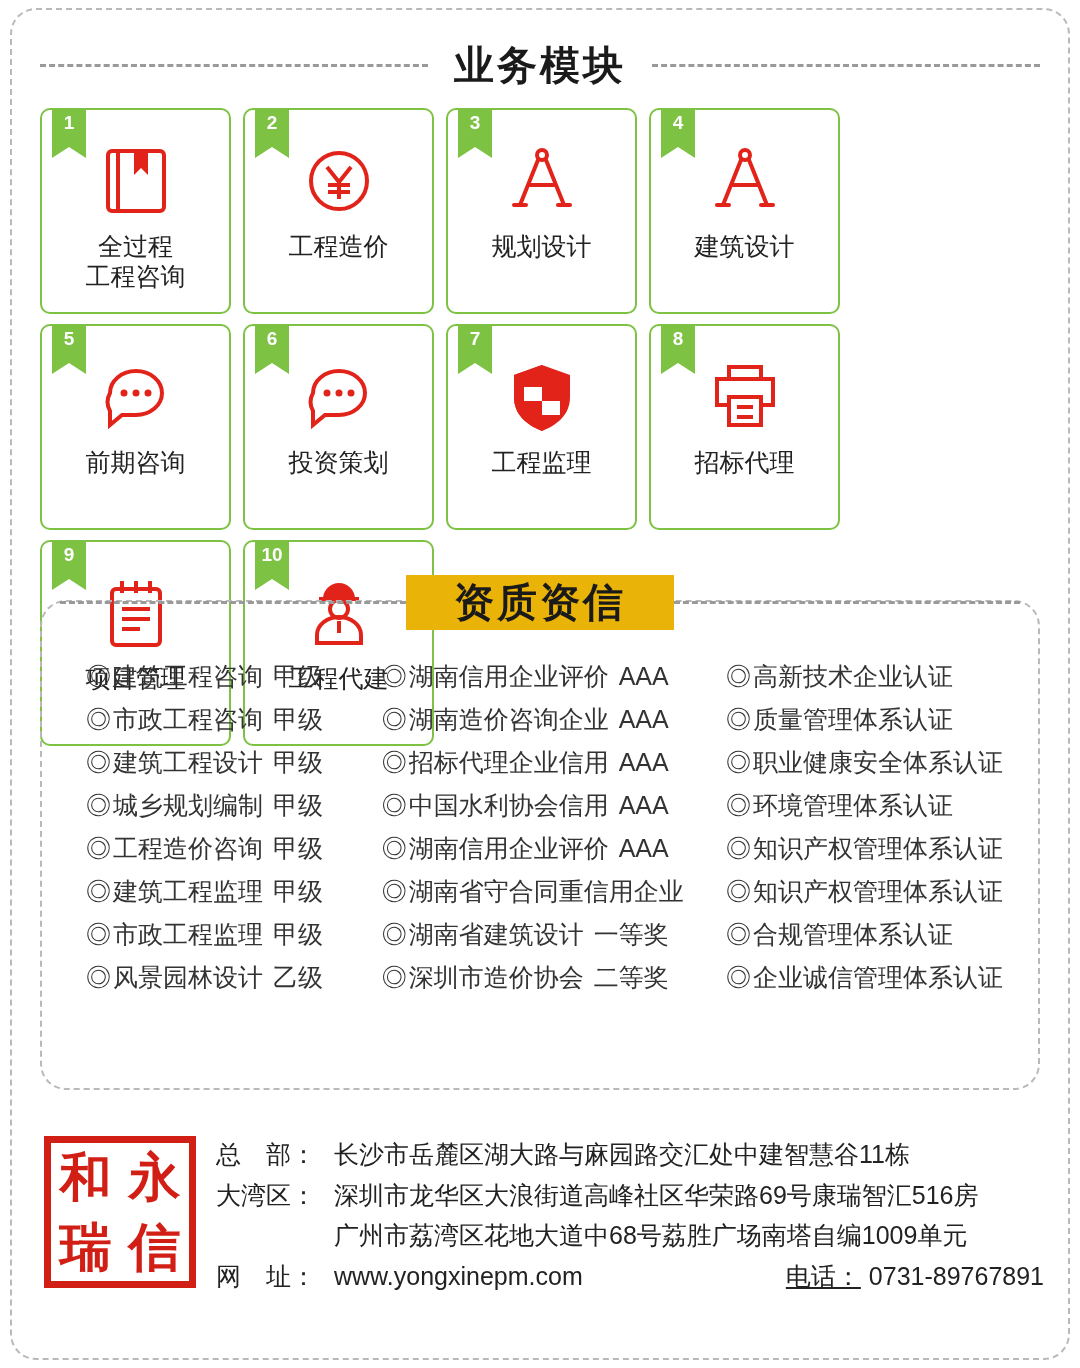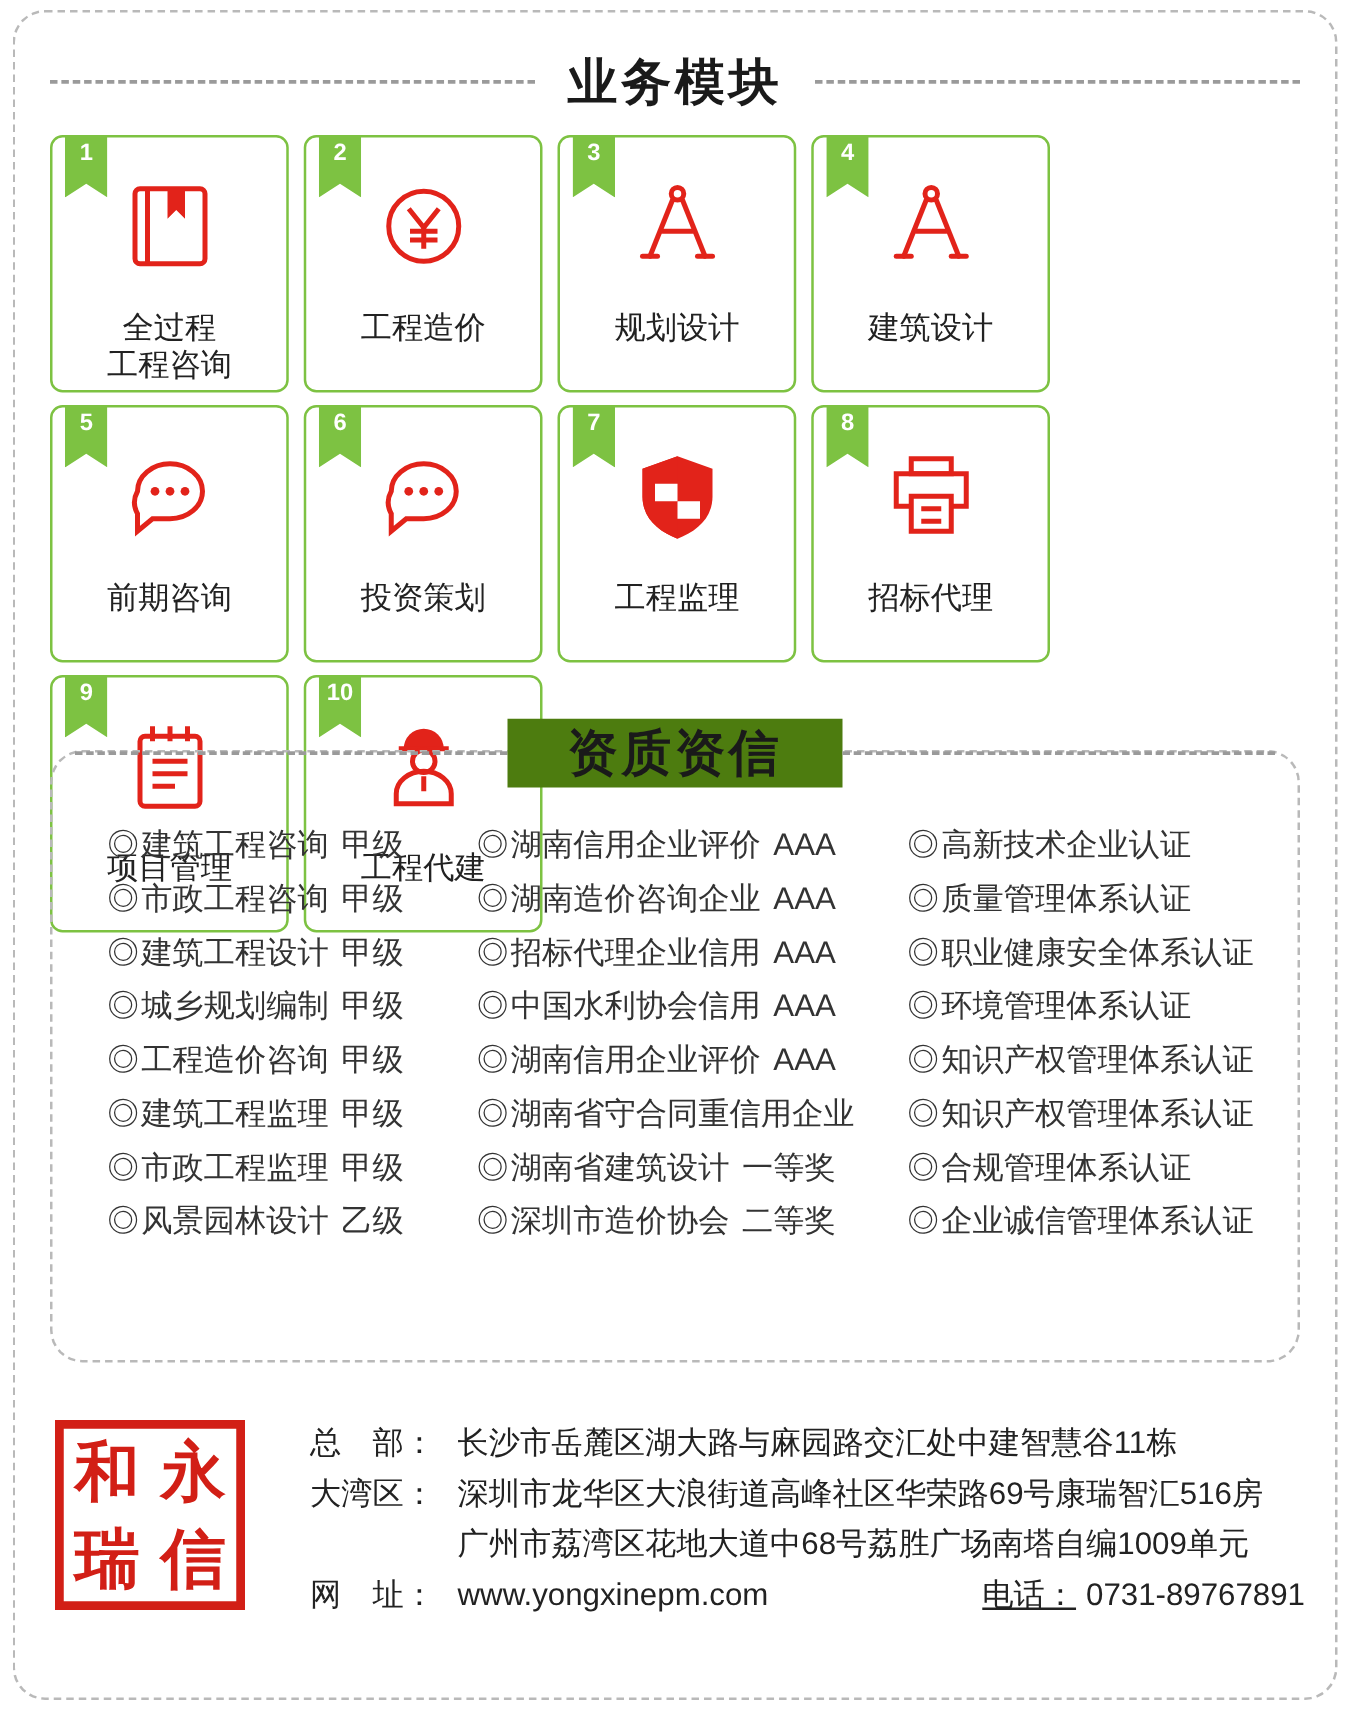--- a/index.html
+++ b/index.html
@@ -102,21 +102,21 @@
   .module-icon {
     margin-top: 28px;
     width: 86px;
     height: 86px;
     display: flex;
     align-items: center;
     justify-content: center;
   }
   .module-icon svg { display: block; }
   .module-label {
-    margin-top: 24px;
+    margin-top: 8px;
     font-size: 25px;
     line-height: 1.18;
     color: #222;
     text-align: center;
     font-family: "Liberation Sans", sans-serif;
   }
   .module-label .ln { display: block; }
 
   
   .section-quals {
@@ -136,21 +136,21 @@
     width: 100%;
     display: flex;
     align-items: center;
     height: 60px;
   }
   .quals-title-row .title-dash {
     border-top: 3px dashed #9a9a9a;
   }
   .quals-title-row .gap-left { width: 18px; }
   .quals-title-row .title-wrap {
-    background: #4d7c0f;
+    background: #eab308;
     padding: 0 22px;
   }
   .quals-body {
     position: absolute;
     left: 44px;
     top: 58px;
     right: 22px;
     display: flex;
     justify-content: flex-start;
   }
@@ -208,21 +208,21 @@
   .seal-ch {
     color: #d21f16;
     font-size: 52px;
     font-weight: bold;
     display: flex;
     align-items: center;
     justify-content: center;
     font-family: "DejaVu Serif", serif;
   }
   .contact {
-    margin-left: 52px;
+    margin-left: 20px;
     padding-top: 14px;
     flex: 1 1 auto;
   }
   .contact-row {
     display: flex;
     align-items: baseline;
     font-size: 25px;
     color: #222;
     line-height: 1.62;
     white-space: nowrap;

